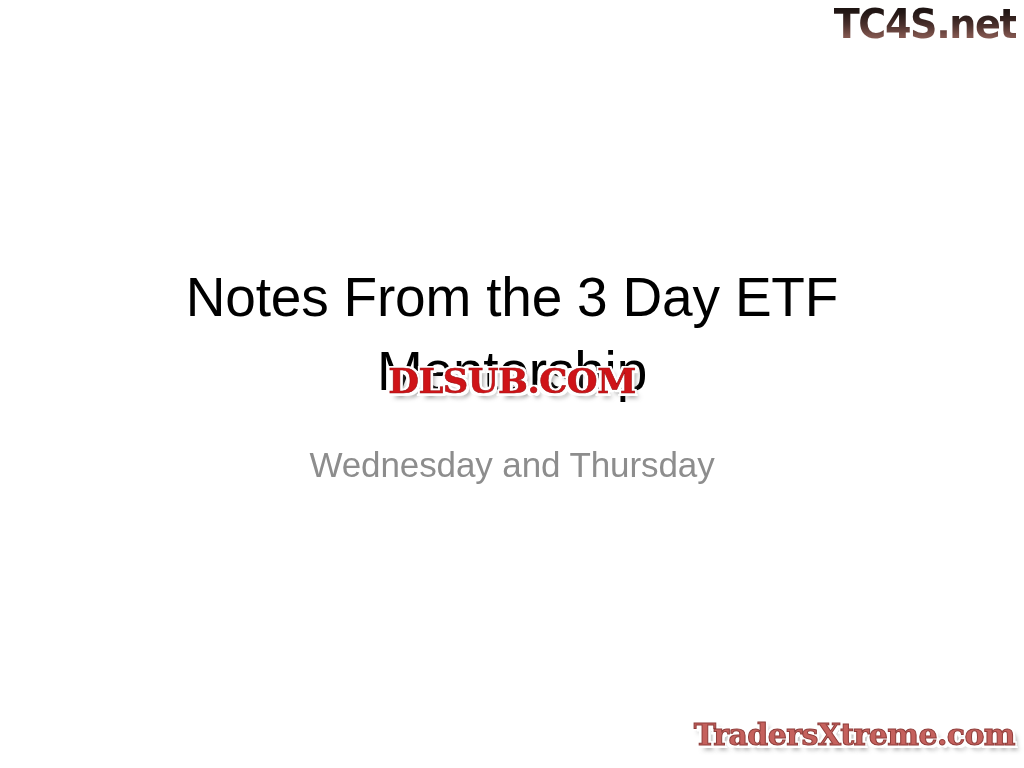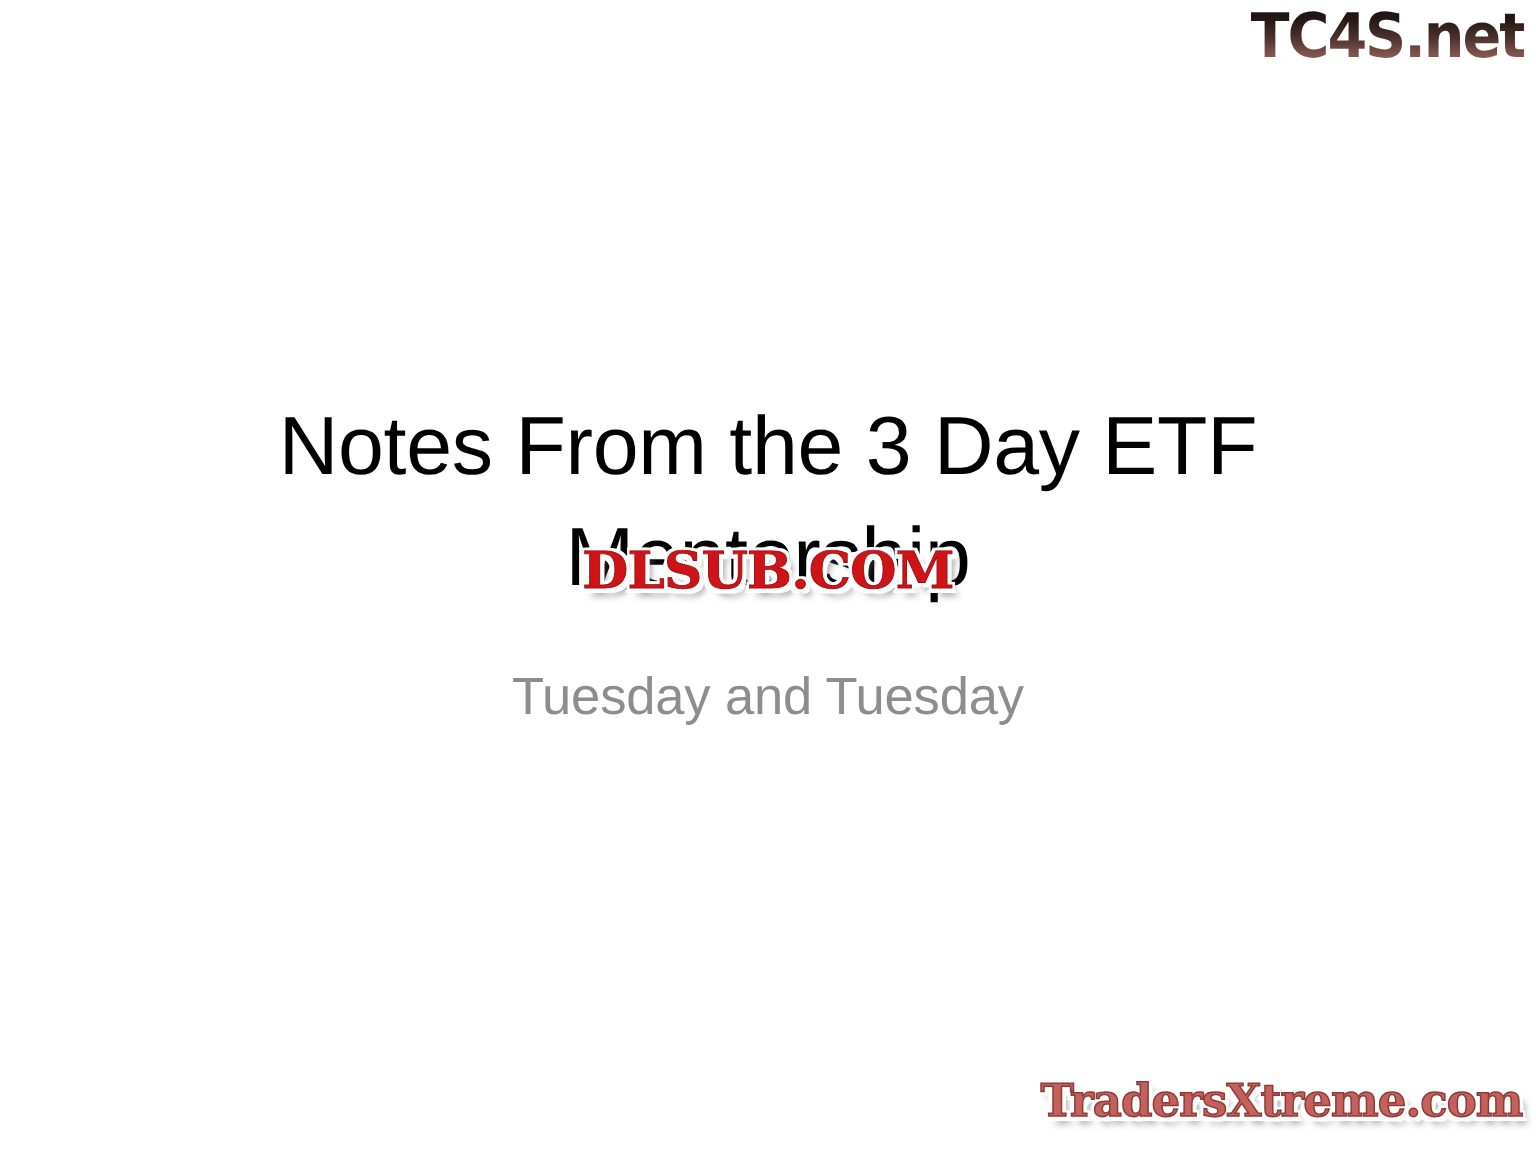--- a/index.html
+++ b/index.html
@@ -147,21 +147,21 @@
 </head>
 <body>
 
 <div id="slide">
 
   <div id="title-block">
     <h1 id="slide-title">Notes From the 3 Day ETF Mentorship</h1>
   </div>
 
   <div id="subtitle-block">
-    <p id="slide-subtitle">Tuesday and Tuesday</p>
+    <p id="slide-subtitle">Wednesday and Thursday</p>
   </div>
 
   <div id="wm-tc4s">TC4S.net</div>
 
   <div id="wm-dlsub">DLSUB.COM</div>
 
   <div id="wm-traders">TradersXtreme.com</div>
 
 </div>
 

